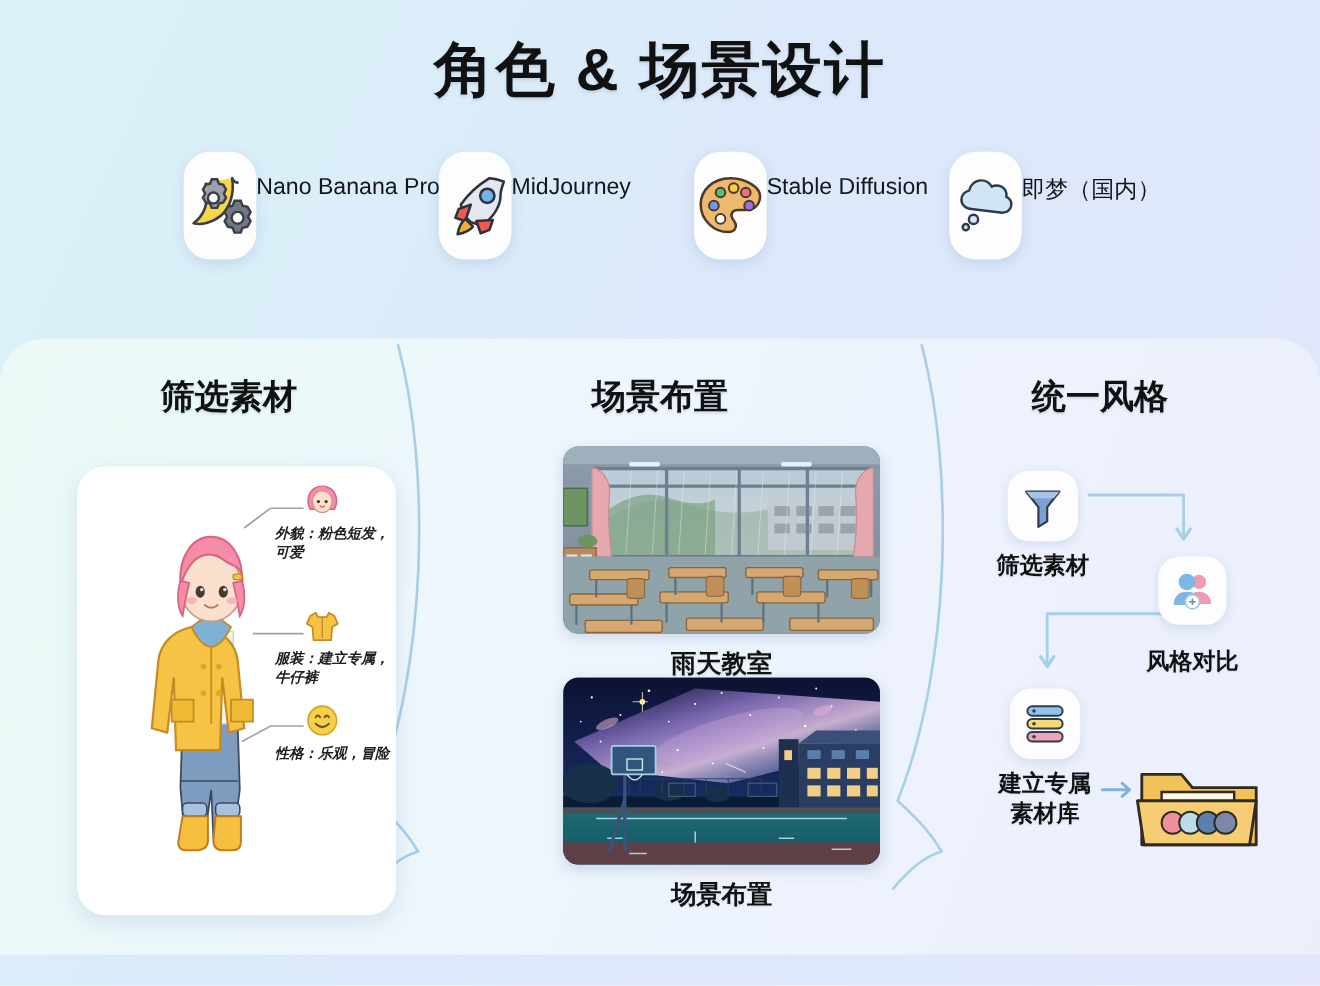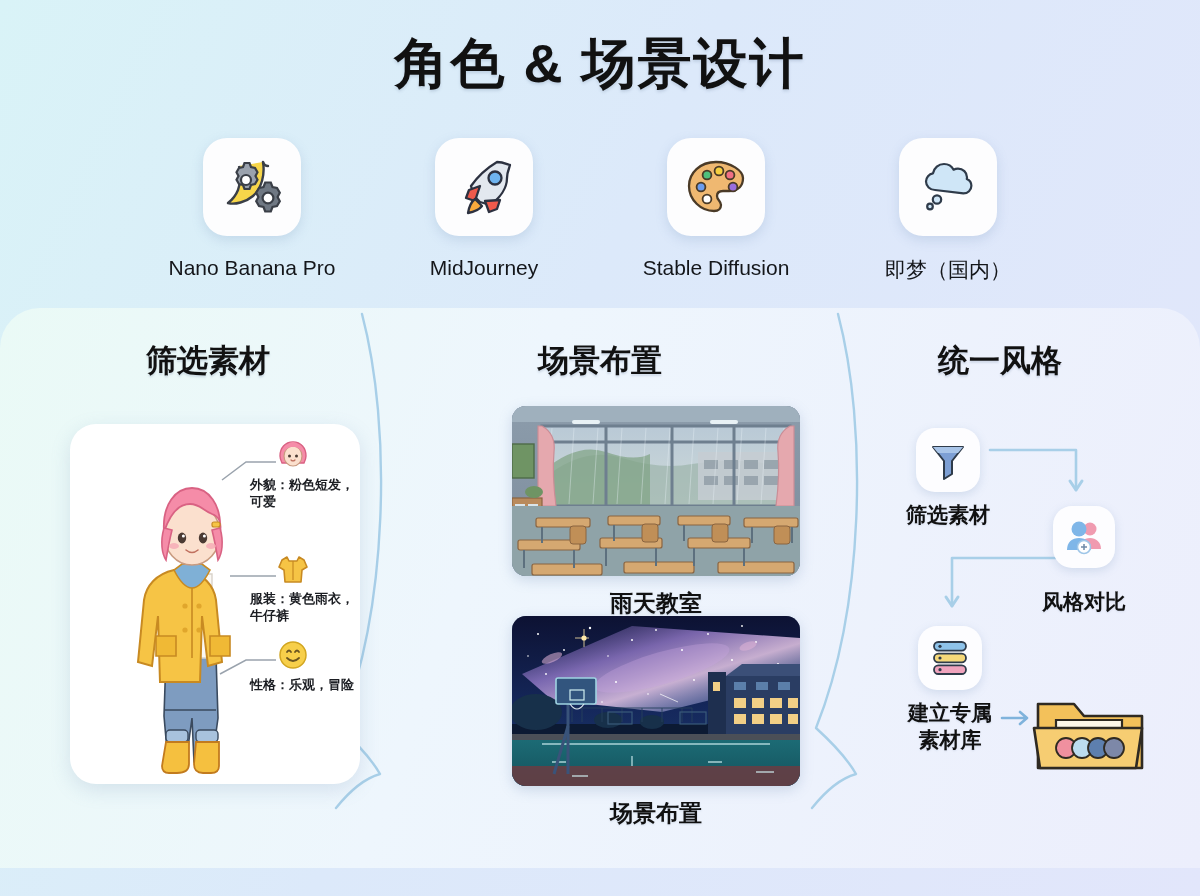--- a/index.html
+++ b/index.html
@@ -12,21 +12,21 @@
   
   #page-title{
     position:absolute;top:28px;left:0;width:1200px;text-align:center;
     font-size:54px;font-weight:700;color:#111;letter-spacing:2px;
     text-shadow:0 2px 3px rgba(120,140,170,.28);
   }
   #tools-row{
     position:absolute;top:138px;left:0;width:1200px;
     display:flex;justify-content:center;gap:62px;
   }
-  .tool{width:170px;display:flex;flex-direction:column;align-items:center;}
+  .tool{width:170px;display:flex;flex-direction:row;}
   .tool-icon{
     width:98px;height:98px;border-radius:24px;background:#fdfdfe;
     box-shadow:0 4px 12px rgba(110,140,180,.22);
     display:flex;align-items:center;justify-content:center;
   }
   .tool-label{margin-top:20px;font-size:21px;color:#14161a;white-space:nowrap;}
   
   #panel{
     position:absolute;left:0;top:308px;width:1200px;height:560px;
     border-radius:40px 40px 0 0;
@@ -39,24 +39,25 @@
   }
   .col-head .hl{
     position:relative;display:inline-block;padding:0 10px 2px;
   }
   .col-head .hl::after{
     content:"";position:absolute;left:-4px;right:-4px;bottom:-4px;height:17px;
     background:#cfe4f7;border-radius:9px;z-index:-1;
   }
   
   #char-card{
-    position:absolute;left:70px;top:424px;width:290px;height:360px;
+    position:absolute;left:70px;top:424px;width:290px;height:408px;
     background:#fff;border-radius:26px;
     box-shadow:0 6px 20px rgba(110,140,180,.20);
     overflow:hidden;
+    font-style:italic;
   }
   #char-svg{position:absolute;left:0;top:0;}
   .trait-text{
     position:absolute;font-size:13px;font-weight:700;color:#1b1d22;
     line-height:17px;width:120px;text-align:left;
   }
   
   .scene{position:absolute;left:512px;width:288px;}
   .scene-img{
     width:288px;height:170px;border-radius:14px;overflow:hidden;
@@ -232,21 +233,21 @@
       </g>
     <path d="M15 22q2 2 4 0" fill="none" stroke="#c0705f" stroke-width="1.2" stroke-linecap="round"></path>
   </svg>
   <div class="trait-text" style="left:180px;top:52px;">外貌：粉色短发，
 可爱</div>
 
   <svg style="position:absolute;left:206px;top:128px;" width="34" height="34" viewBox="0 0 34 34">
     <path d="M11 5 L6 8 L3 15 l5 3 1 12h16l1-12 5-3 -3-7 -5-3 -2 4h-8z" fill="#f6c445" stroke="#c88a22" stroke-width="1.6" stroke-linejoin="round"></path>
     <path d="M17 9v19" stroke="#c88a22" stroke-width="1.2"></path>
   </svg>
-  <div class="trait-text" style="left:180px;top:166px;">服装：黄色雨衣，
+  <div class="trait-text" style="left:180px;top:166px;">服装：建立专属，
 牛仔裤</div>
 
   <svg style="position:absolute;left:206px;top:214px;" width="34" height="34" viewBox="0 0 34 34">
     <circle cx="17" cy="17" r="13" fill="#f7cf4a" stroke="#d2a621" stroke-width="1.5"></circle>
     <path d="M11 14q2-3 4 0M19 14q2-3 4 0" fill="none" stroke="#6a5420" stroke-width="1.8" stroke-linecap="round"></path>
     <path d="M11 20q6 6 12 0" fill="none" stroke="#6a5420" stroke-width="1.8" stroke-linecap="round"></path>
   </svg>
   <div class="trait-text" style="left:180px;top:252px;">性格：乐观，冒险</div>
 </div>
 

